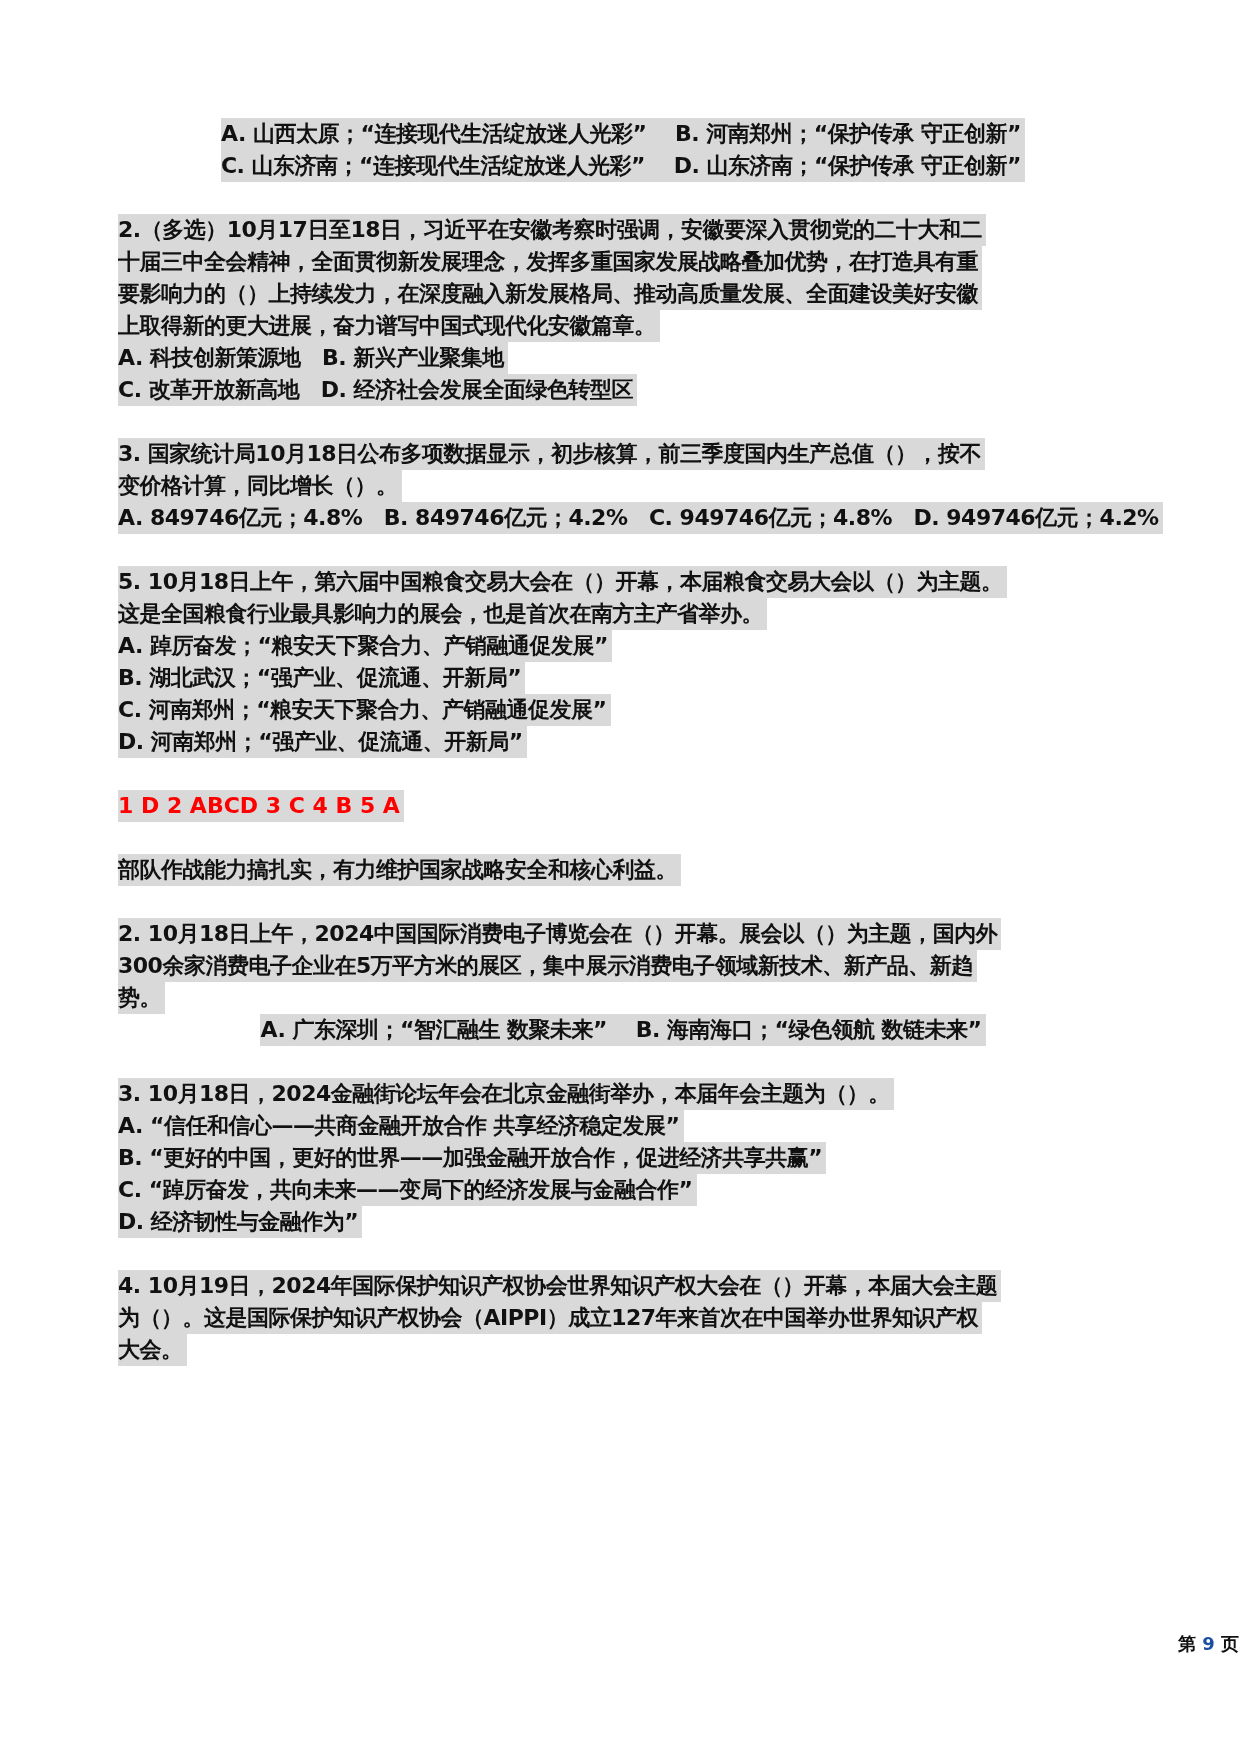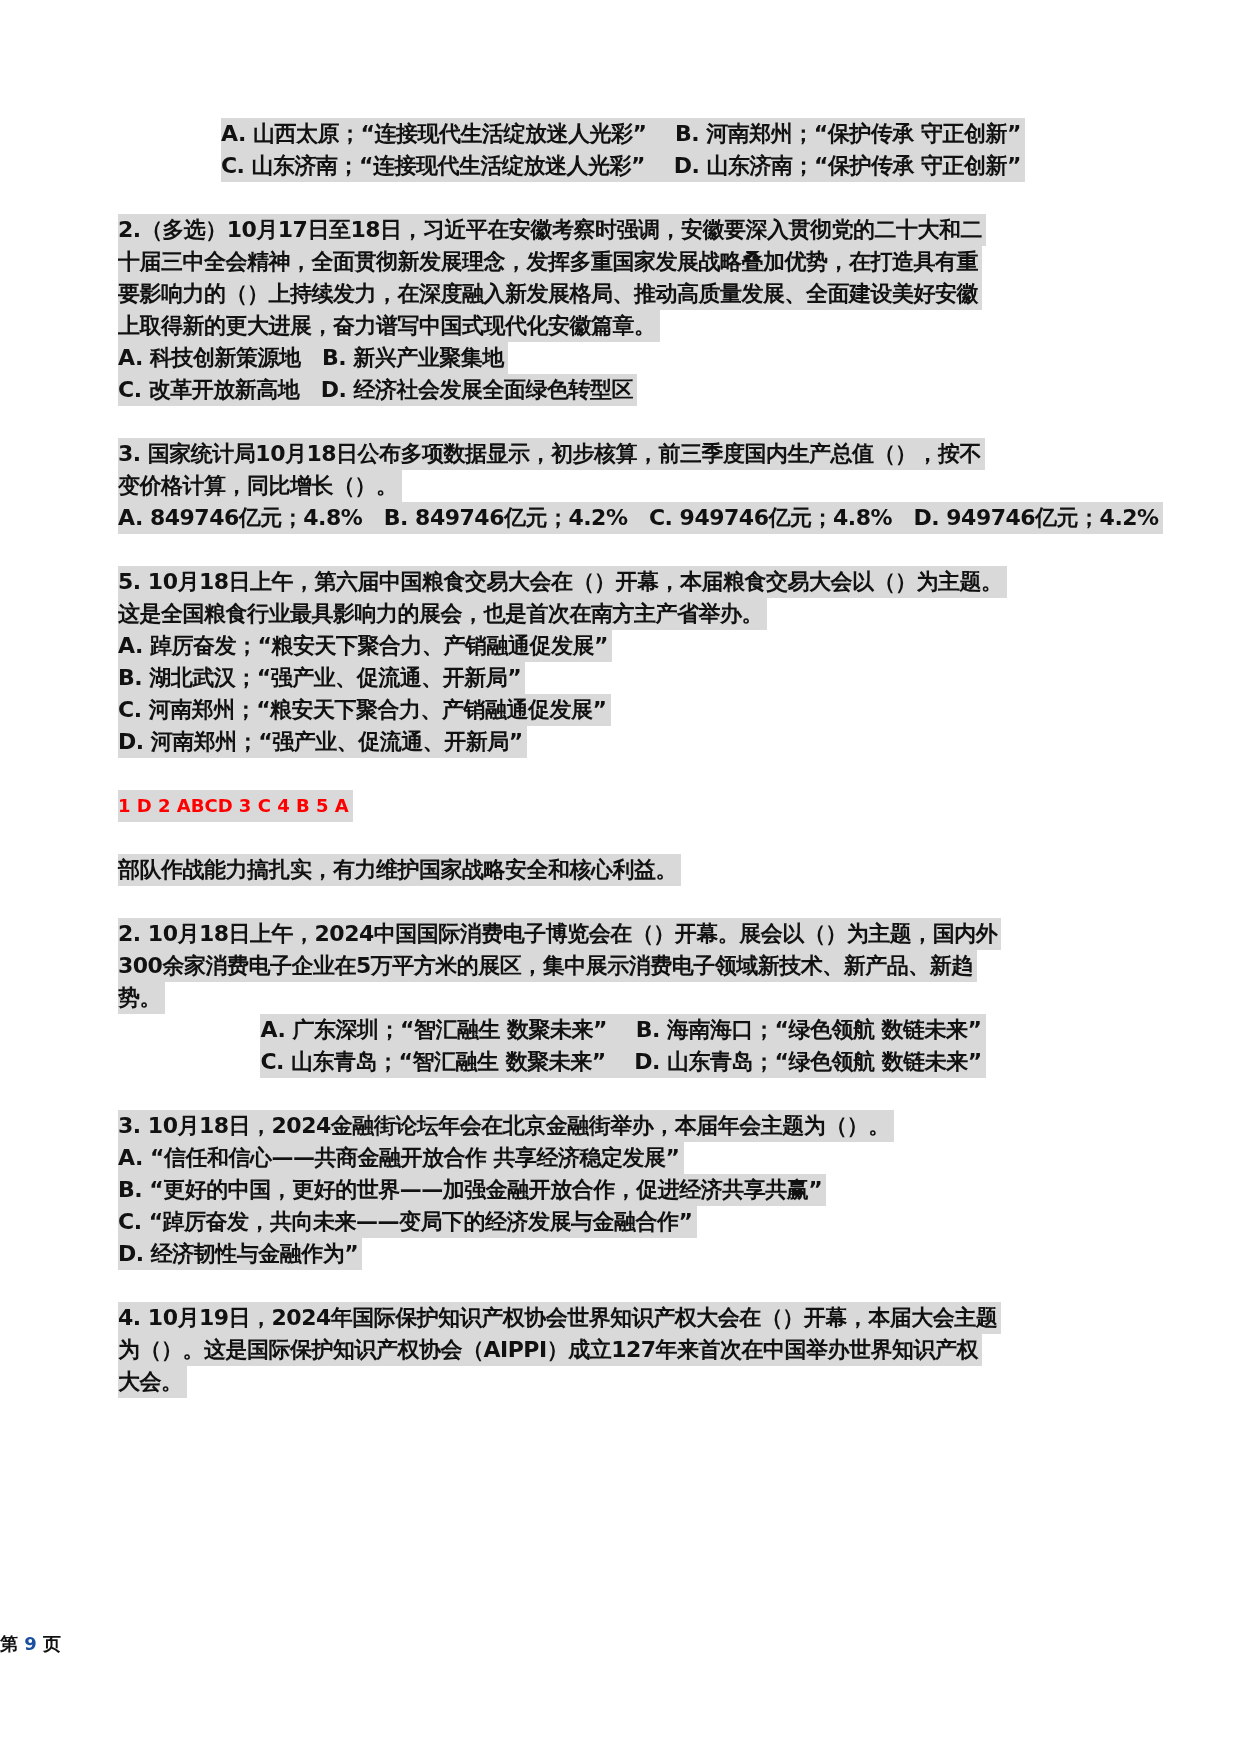--- a/index.html
+++ b/index.html
@@ -32,33 +32,33 @@
     }
     .hl {
       background: #d9d9d9;
       display: inline-block;
       padding-right: 4px;
     }
     .q-block { margin-bottom: 32px; }
     .answer-line {
       height: 32px;
       line-height: 32px;
-      font-size: 18px;
+      font-size: 22px;
       font-weight: bold;
       color: #ff0000;
       margin-bottom: 32px;
     }
     .answer-line .hl { background: #d9d9d9; padding: 0 4px 0 0; }
     .opt-row { display: flex; gap: 22px; justify-content: center; }
     .footer {
       position: absolute;
       top: 1632px;
       left: 0;
       width: 1239px;
-      text-align: left;
+      text-align: right;
       font-size: 18px;
       font-weight: bold;
       color: #111;
     }
     .footer .num { color: #1a4fa0; }
   </style>
 </head>
 <body>
 
 <div class="page">
@@ -114,26 +114,20 @@
   <div class="q-block">
     <div class="line"><span class="hl">2. 10月18日上午，2024中国国际消费电子博览会在（）开幕。展会以（）为主题，国内外</span></div>
     <div class="line"><span class="hl">300余家消费电子企业在5万平方米的展区，集中展示消费电子领域新技术、新产品、新趋</span></div>
     <div class="line"><span class="hl">势。</span></div>
     <div class="line opt-row">
       <span class="hl">
         <span>A. 广东深圳；“智汇融生 数聚未来”</span>&nbsp;&nbsp;&nbsp;
         <span>B. 海南海口；“绿色领航 数链未来”</span>
       </span>
     </div>
-    <div class="line opt-row">
-      <span class="hl">
-        <span>C. 山东青岛；“智汇融生 数聚未来”</span>&nbsp;&nbsp;&nbsp;
-        <span>D. 山东青岛；“绿色领航 数链未来”</span>
-      </span>
-    </div>
   </div>
 
   <div class="q-block">
     <div class="line"><span class="hl">3. 10月18日，2024金融街论坛年会在北京金融街举办，本届年会主题为（）。</span></div>
     <div class="line"><span class="hl">A. “信任和信心——共商金融开放合作 共享经济稳定发展”</span></div>
     <div class="line"><span class="hl">B. “更好的中国，更好的世界——加强金融开放合作，促进经济共享共赢”</span></div>
     <div class="line"><span class="hl">C. “踔厉奋发，共向未来——变局下的经济发展与金融合作”</span></div>
     <div class="line"><span class="hl">D. 经济韧性与金融作为”</span></div>
   </div>
 

